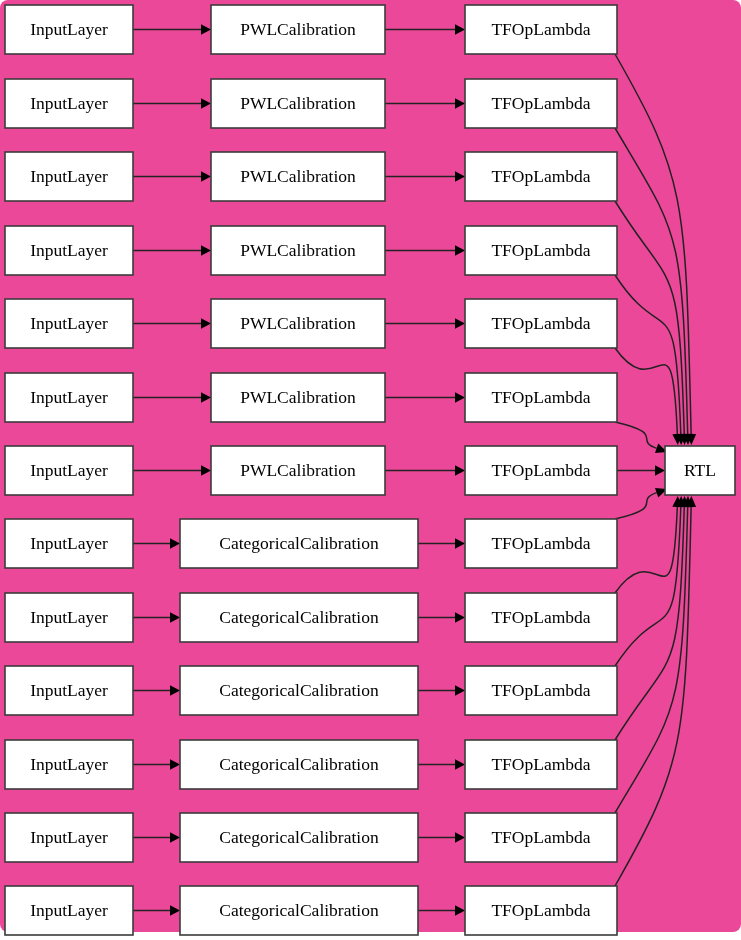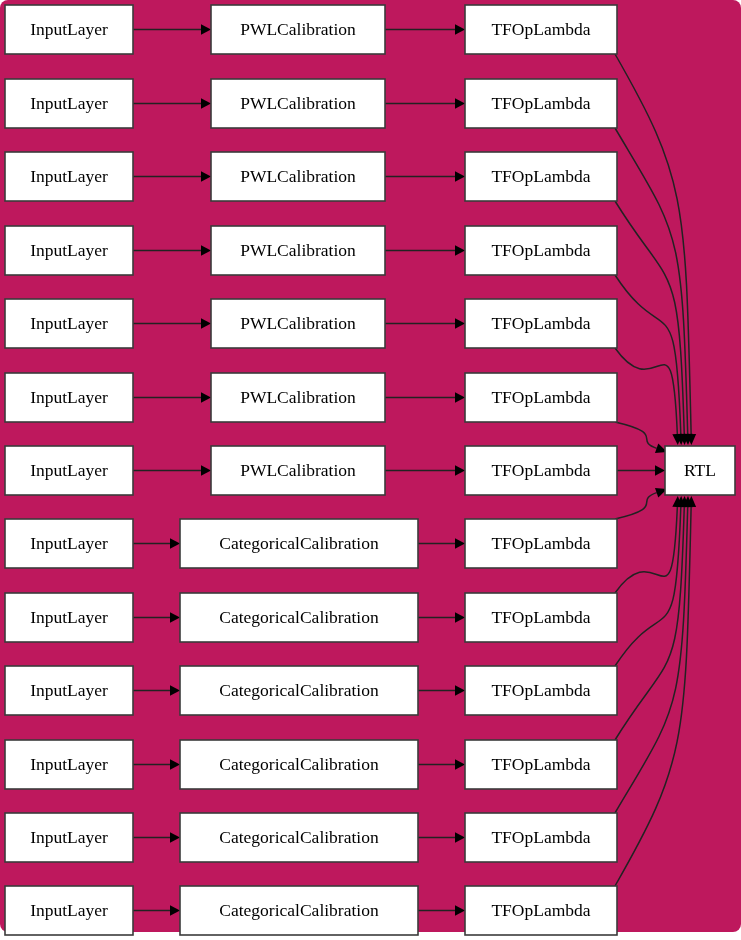--- a/index.html
+++ b/index.html
@@ -10,21 +10,21 @@
   body {
     width: 741px;
     height: 940px;
     font-family: "Liberation Serif", serif;
     overflow: hidden;
   }
   #graph-root {
     position: relative;
     width: 741px;
     height: 932px;
-    background: #be185d;
+    background: #ec4899;
     border-radius: 8px;
   }
   #graph-svg {
     display: block;
     width: 741px;
     height: 940px;
   }
   .node-box {
     fill: #ffffff;
     stroke: #3b3b3b;

